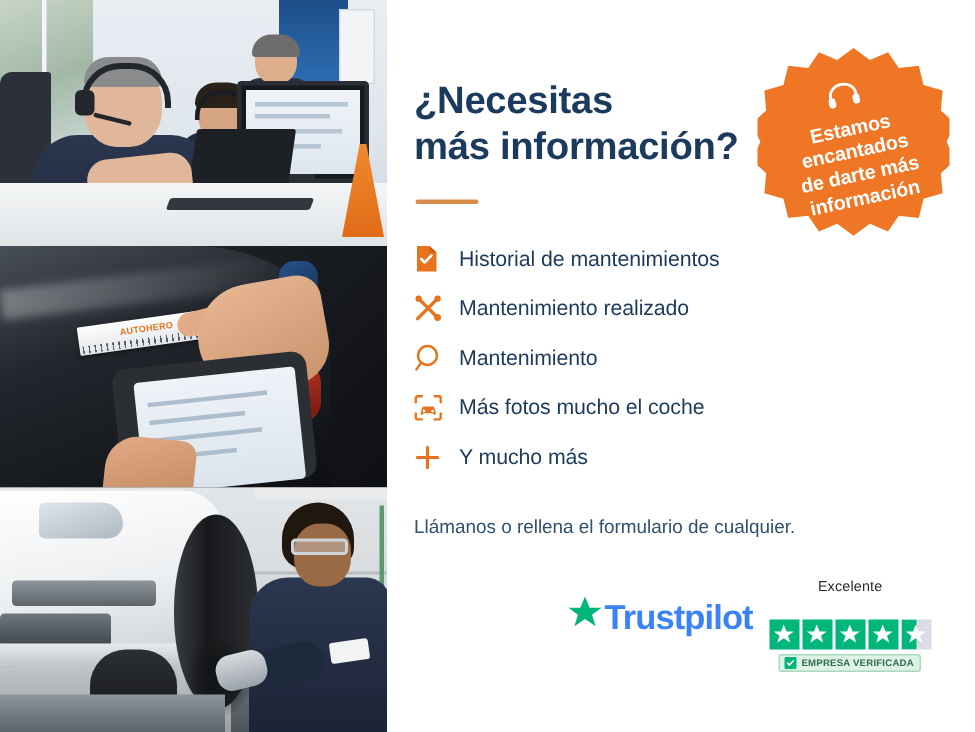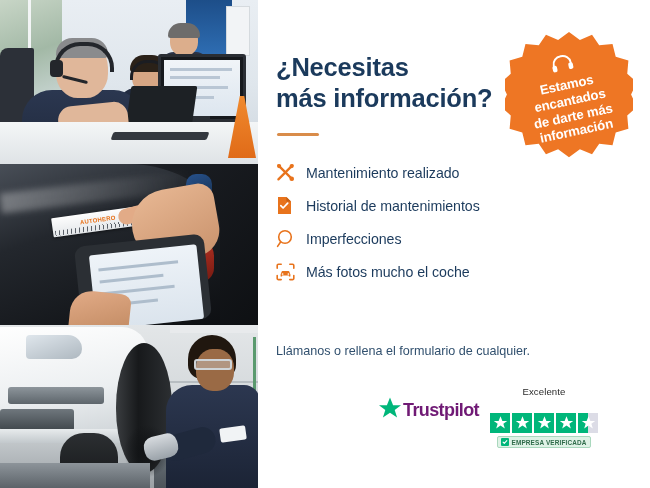--- a/index.html
+++ b/index.html
@@ -486,23 +486,23 @@
     width: 248px;
     display: flex;
     align-items: flex-start;
   }
   .tp-logo {
     display: flex;
     align-items: center;
     margin-top: 11px;
   }
   .tp-logo-text {
-    font-size: 18px;
+    font-size: 23px;
     font-weight: 700;
-    color: #701a75;
+    color: #3b82f6;
     letter-spacing: -0.6px;
     margin-left: 1px;
   }
   .tp-right {
     margin-left: 11px;
     display: flex;
     flex-direction: column;
     align-items: center;
   }
   .tp-excelente {
@@ -697,71 +697,82 @@
 encantados
 de darte más
 información</span>
       </div>
     </div>
 
     <ul class="feature-list">
 
       <li class="feature-item">
         <span class="feature-icon">
+          <svg width="17" height="19" viewBox="0 0 17 19">
+            <path d="M2 1h8.4L15 5.4V18H2z" fill="#e8731c"></path>
+            <path d="M10.4 1v4.4H15" fill="#c55e12"></path>
+            <path d="M4.8 9.6l2.3 2.4 4.6-4.8" stroke="#ffffff" stroke-width="1.7" fill="none" stroke-linecap="round" stroke-linejoin="round"></path>
+          </svg>
+        </span>
+        <span class="feature-label">Historial de mantenimientos</span>
+      </li>
+
+      <li class="feature-item">
+        <span class="feature-icon">
           <svg width="19" height="19" viewBox="0 0 19 19">
             <g stroke="#e8731c" stroke-width="2.3" stroke-linecap="round" fill="none">
               <path d="M2.4 2.4L16.4 16.4"></path>
               <path d="M16.4 2.4L2.4 16.4"></path>
             </g>
             <circle cx="3.1" cy="3.1" r="2.1" fill="#e8731c"></circle>
             <circle cx="15.7" cy="15.7" r="2.3" fill="#e8731c"></circle>
             <circle cx="15.7" cy="3.1" r="2.1" fill="#e8731c"></circle>
           </svg>
         </span>
         <span class="feature-label">Mantenimiento realizado</span>
       </li>
 
       <li class="feature-item">
         <span class="feature-icon">
-          <svg width="17" height="19" viewBox="0 0 17 19">
-            <path d="M2 1h8.4L15 5.4V18H2z" fill="#e8731c"></path>
-            <path d="M10.4 1v4.4H15" fill="#c55e12"></path>
-            <path d="M4.8 9.6l2.3 2.4 4.6-4.8" stroke="#ffffff" stroke-width="1.7" fill="none" stroke-linecap="round" stroke-linejoin="round"></path>
-          </svg>
-        </span>
-        <span class="feature-label">Historial de mantenimientos</span>
-      </li>
-
-      <li class="feature-item">
-        <span class="feature-icon">
           <svg width="18" height="19" viewBox="0 0 18 19">
             <circle cx="9" cy="8" r="6.3" stroke="#e8731c" stroke-width="1.6" fill="none"></circle>
             <path d="M4.4 13.2L1.6 17.4" stroke="#e8731c" stroke-width="1.6" stroke-linecap="round"></path>
           </svg>
         </span>
-        <span class="feature-label">Imperfecciones</span>
+        <span class="feature-label">Mantenimiento</span>
       </li>
 
       <li class="feature-item">
         <span class="feature-icon">
           <svg width="19" height="18" viewBox="0 0 19 18">
             <g stroke="#e8731c" stroke-width="1.6" fill="none" stroke-linecap="round">
               <path d="M1.2 5.2V2.4a1.2 1.2 0 011.2-1.2h2.8"></path>
               <path d="M17.8 5.2V2.4a1.2 1.2 0 00-1.2-1.2h-2.8"></path>
               <path d="M1.2 12.6v2.8a1.2 1.2 0 001.2 1.2h2.8"></path>
               <path d="M17.8 12.6v2.8a1.2 1.2 0 01-1.2 1.2h-2.8"></path>
             </g>
             <path d="M4.6 11.4l1-2.7a1 1 0 01.95-.65h5.9a1 1 0 01.95.65l1 2.7v2.1h-1.5v-1h-6.8v1H4.6z" fill="#e8731c"></path>
             <circle cx="6.6" cy="11" r="0.85" fill="#ffffff"></circle>
             <circle cx="12.4" cy="11" r="0.85" fill="#ffffff"></circle>
           </svg>
         </span>
         <span class="feature-label">Más fotos mucho el coche</span>
       </li>
 
+      <li class="feature-item">
+        <span class="feature-icon">
+          <svg width="18" height="18" viewBox="0 0 18 18">
+            <g stroke="#e8731c" stroke-width="2" stroke-linecap="round">
+              <path d="M9 2.2v13.6"></path>
+              <path d="M2.2 9h13.6"></path>
+            </g>
+          </svg>
+        </span>
+        <span class="feature-label">Y mucho más</span>
+      </li>
     </ul>
 
     <p class="contact">
       <br>
       <span>Llámanos o rellena el formulario de cualquier.</span>
     </p>
 
     <div class="trustpilot">
       <div class="tp-logo">
         <span>

